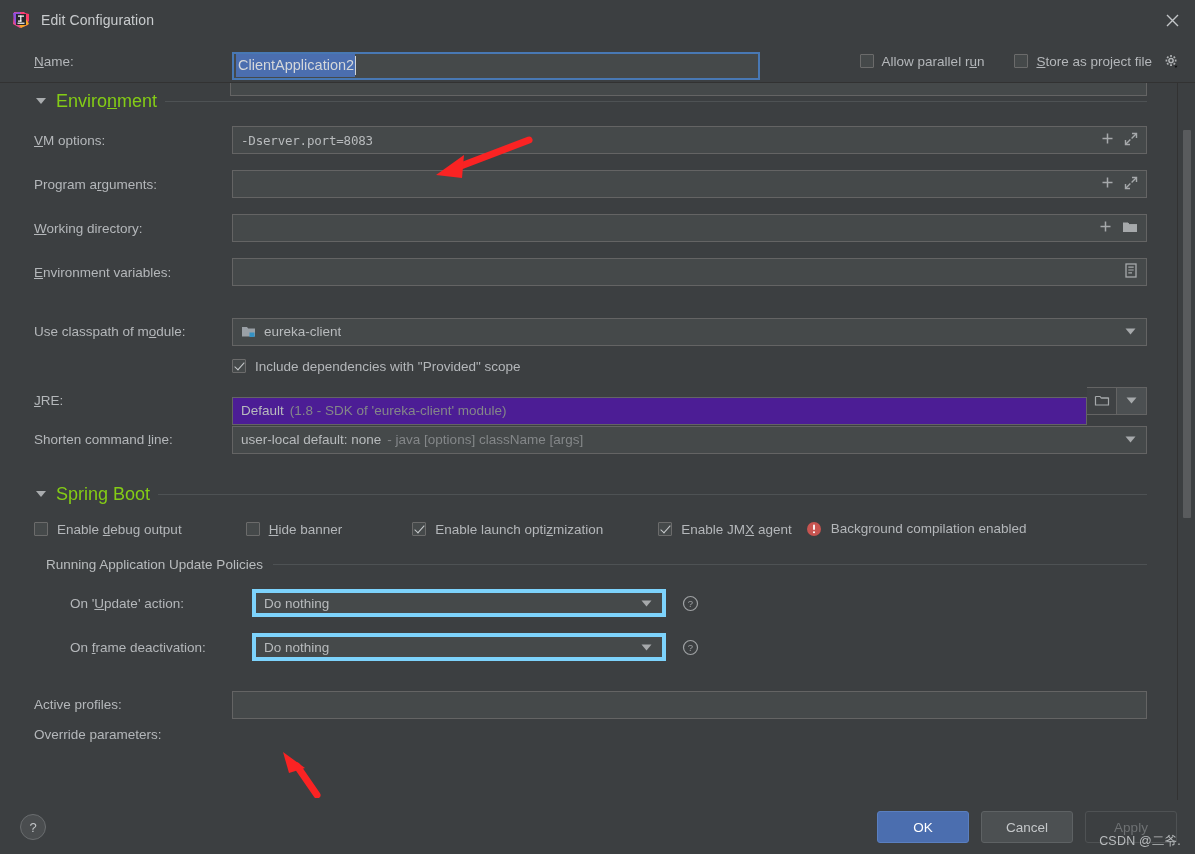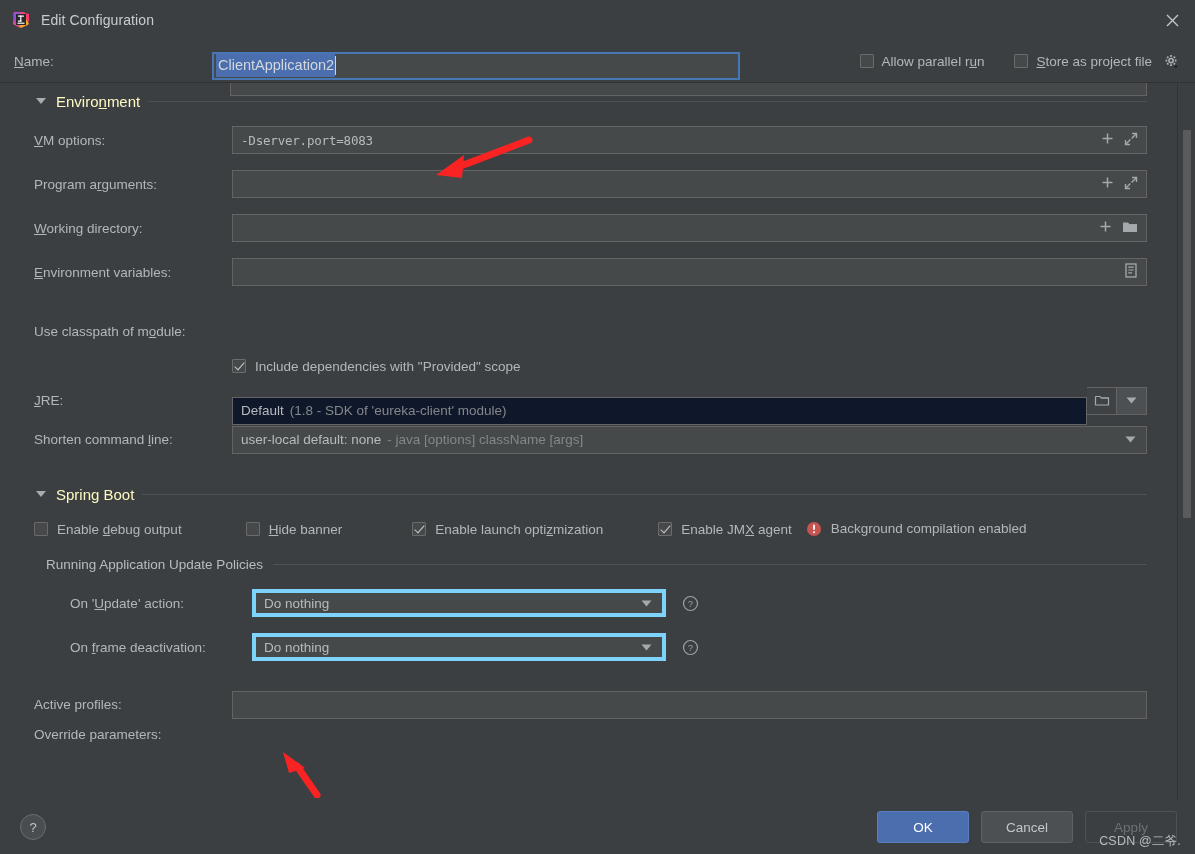--- a/index.html
+++ b/index.html
@@ -52,21 +52,21 @@
     width: 46px; height: 40px;
     display: flex; align-items: center; justify-content: center;
   }
   .close-btn svg { display:block; }
 
   
   .name-row {
     flex: 0 0 42px;
     display: flex;
     align-items: center;
-    padding: 0 14px 0 14px;
+    padding: 0 14px 0 34px;
     position: relative;
   }
   .name-label {
     width: 58px;
     color: #b4b7ba;
     font-size: 13.5px;
   }
   .underline { text-decoration: underline; }
   .name-input-wrap {
     width: 528px;
@@ -188,22 +188,22 @@
     height: 34px;
   }
   .tri {
     width: 0; height: 0;
     border-left: 5px solid transparent;
     border-right: 5px solid transparent;
     border-top: 6px solid #a9acae;
     margin-right: 2px;
   }
   .section-title {
-    color: #fef9c3;
-    font-size: 15px;
+    color: #84cc16;
+    font-size: 18px;
     white-space: nowrap;
   }
   .section-line {
     flex: 1 1 auto;
     height: 1px;
     background: #4e5254;
   }
 
   
   .frow {
@@ -225,21 +225,21 @@
     height: 28px;
     border: 1px solid #646464;
     background: #45494a;
     box-sizing: border-box;
     display: flex;
     align-items: center;
     padding-left: 8px;
     position: relative;
     min-width: 0;
   }
-  .field.readonly { background: #0f172a; margin-top: 20px; }
+  .field.readonly { background: #4c1d95; margin-top: 20px; }
   .field-val {
     font-size: 13.5px;
     color: #b8bbbd;
     white-space: nowrap;
     overflow: hidden;
   }
   .field-val.mono {
     font-family: "DejaVu Sans Mono", monospace;
     font-size: 12.5px;
     letter-spacing: -0.2px;
@@ -555,20 +555,34 @@
               </svg>
             </span>
           </span>
         </div>
       </div>
 
       <div style="height:18px"></div>
 
       <div class="frow short">
         <span class="flabel">Use classpath of m<span class="underline">o</span>dule:</span>
+        <div class="field">
+          <span class="module-icon">
+            <svg width="15" height="14" viewBox="0 0 15 14">
+              <path d="M1 2 H6 L7.2 3.6 H14 V11.5 H1 Z" fill="#9aa0a6"></path>
+              <rect x="8.5" y="7.5" width="5" height="4.5" fill="#3592c4"></rect>
+            </svg>
+          </span>
+          <span class="field-val">eureka-client</span>
+          <span class="combo-arrow">
+            <svg width="11" height="7" viewBox="0 0 11 7">
+                <path d="M0.5 0.5 L10.5 0.5 L5.5 6.5 Z" fill="#a6a9ab"></path>
+              </svg>
+          </span>
+        </div>
       </div>
 
       <div class="cbox-line">
         <span class="cb checked"></span>
         <span class="cb-lbl">Include dependencies with "Provided" scope</span>
       </div>
 
       <div class="frow short">
         <span class="flabel"><span class="underline">J</span>RE:</span>
         <div class="field readonly">

